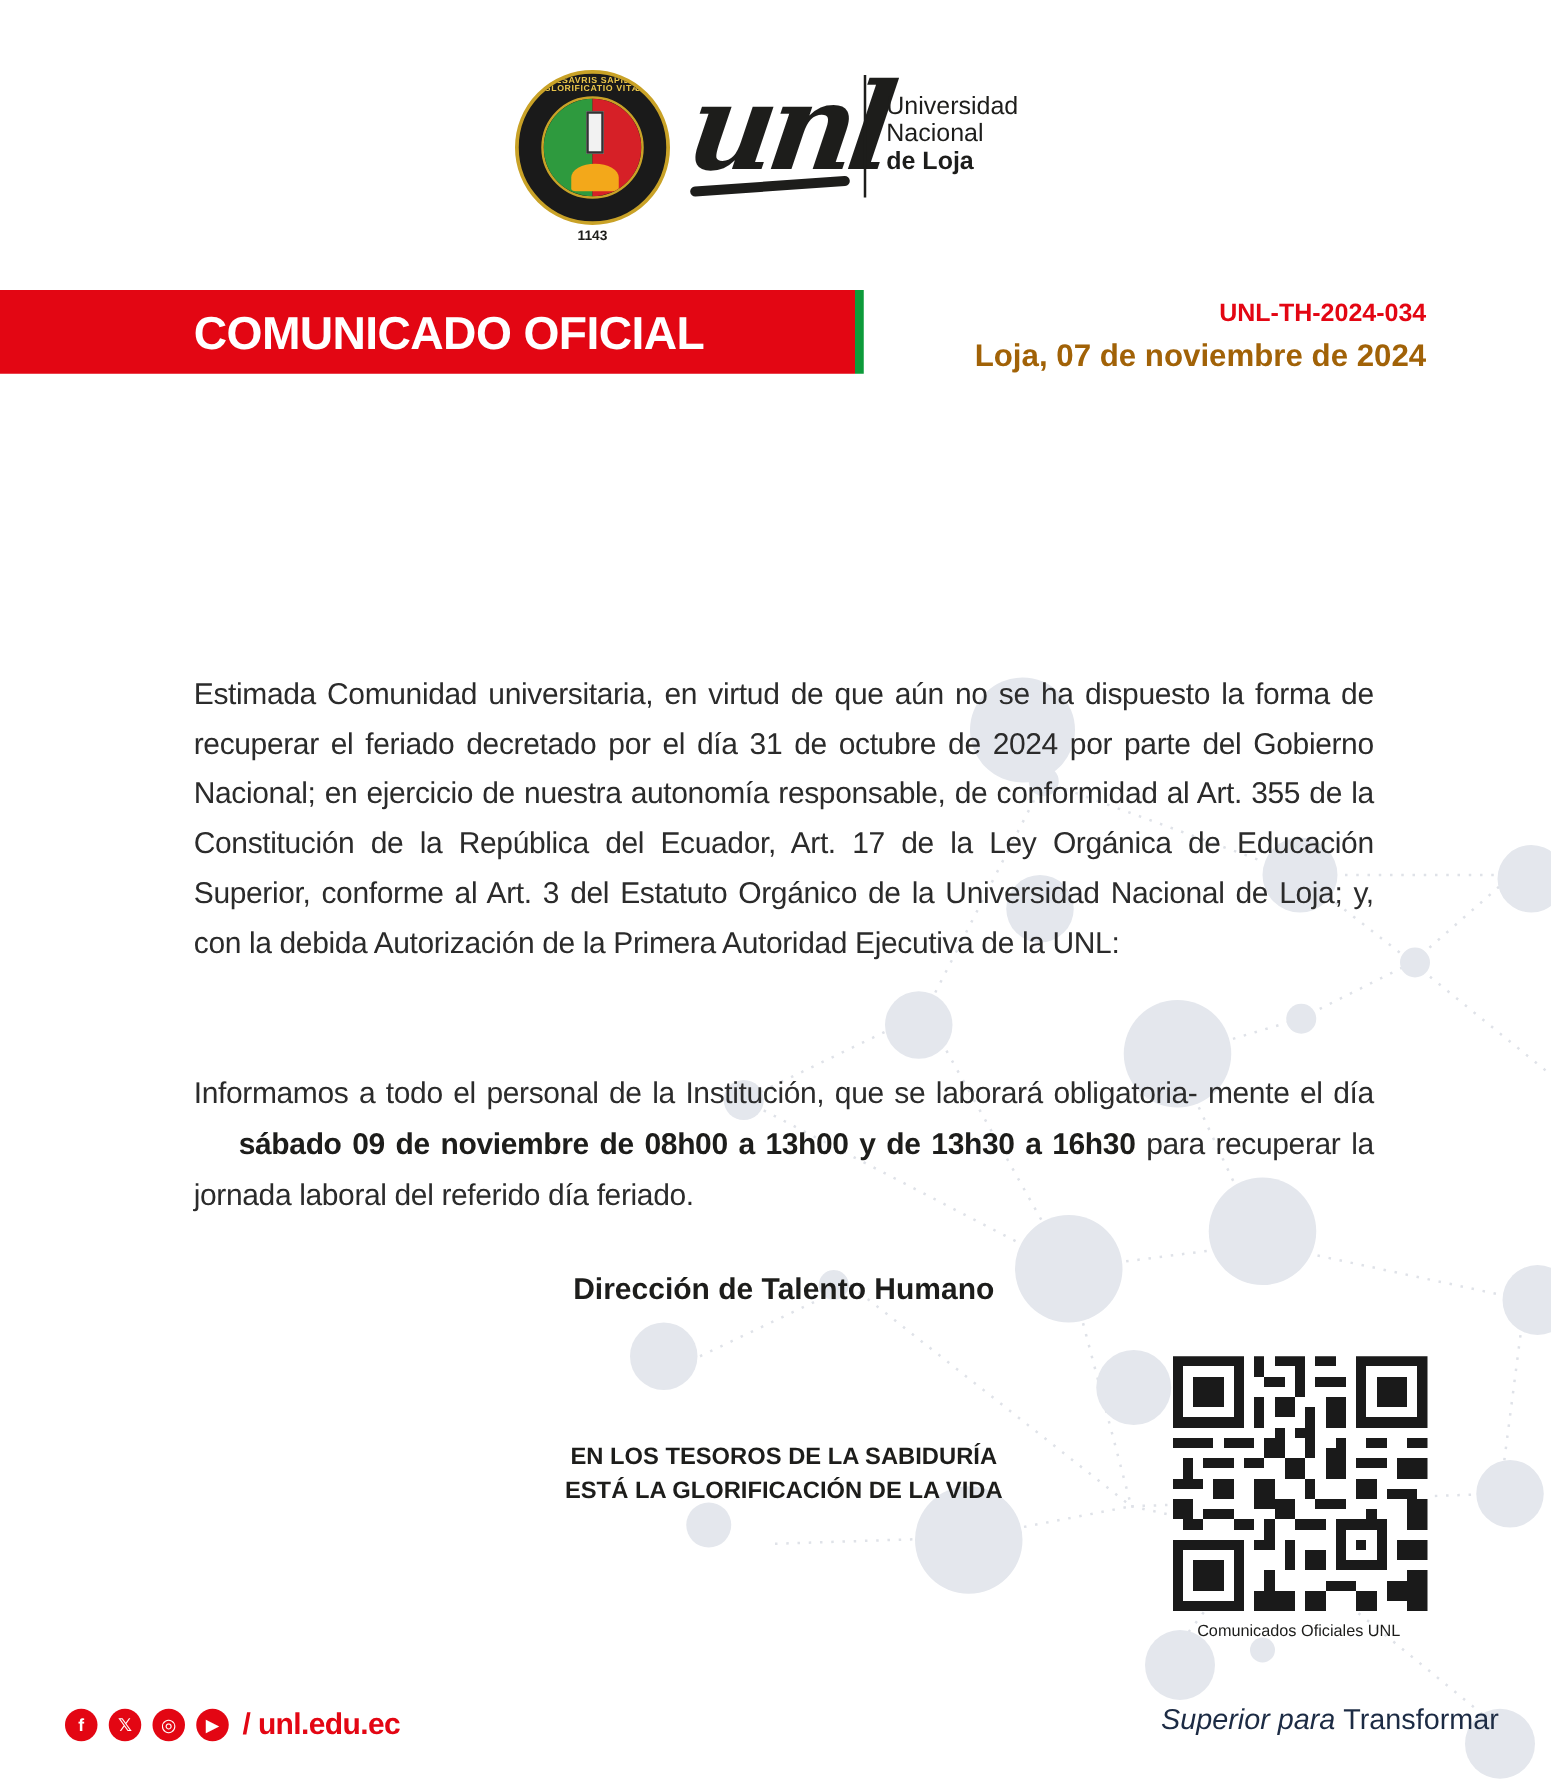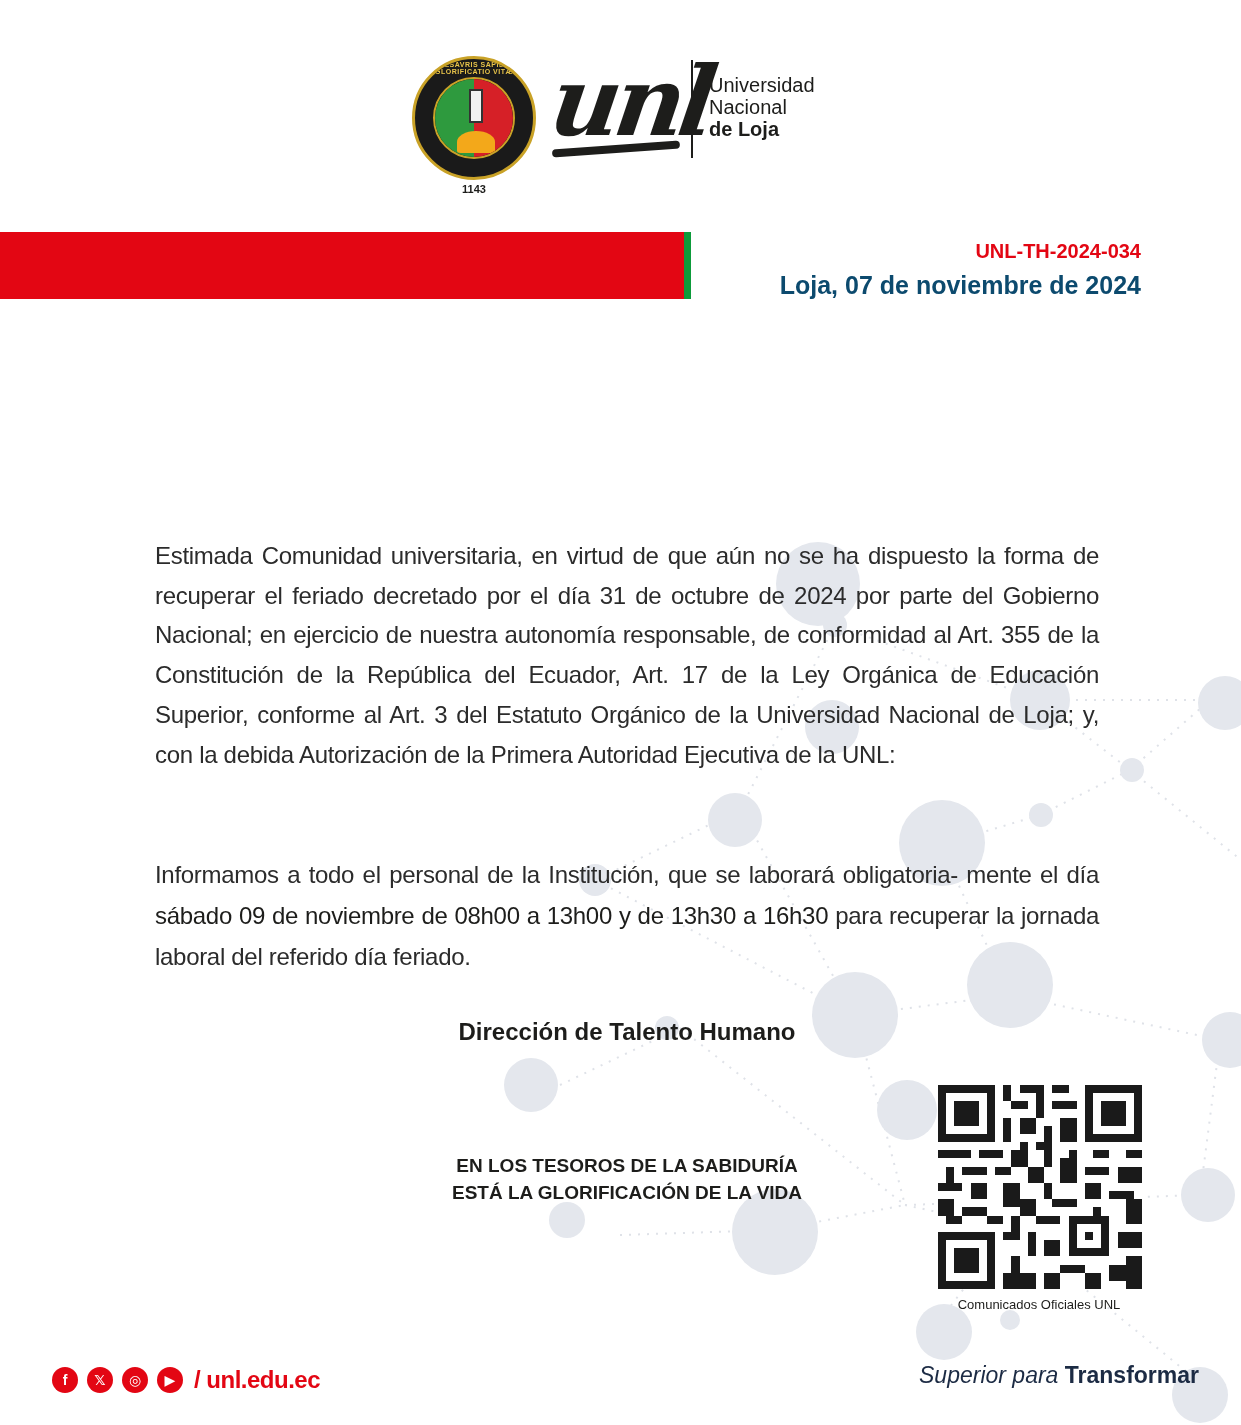--- a/index.html
+++ b/index.html
@@ -29,48 +29,48 @@
   .logo-divider { position: absolute; left: 691px; top: 60px; width: 2px; height: 98px; background: #1d1d1b; }
   .uni-name { position: absolute; left: 709px; top: 74px; font-size: 20px; line-height: 22px; color: #1d1d1b; }
   .uni-name .bold { font-weight: bold; }
 
   
   .official-bar { position: absolute; left: 0; top: 232px; width: 684px; height: 67px; background: #e30613; }
   .official-bar-green { position: absolute; left: 684px; top: 232px; width: 7px; height: 67px; background: #0d9b3a; }
   .official-title { position: absolute; left: 155px; top: 246px; font-size: 37px; font-weight: bold; color: #ffffff; letter-spacing: -0.5px; }
 
   .doc-code { position: absolute; right: 100px; top: 240px; font-size: 20px; font-weight: bold; color: #e30613; text-align: right; }
-  .doc-date { position: absolute; right: 100px; top: 271px; font-size: 25px; font-weight: bold; color: #0c4a6e; text-align: right; }
+  .doc-date { position: absolute; right: 100px; top: 271px; font-size: 25px; font-weight: bold; color: #a16207; text-align: right; }
 
   
   .subject { position: absolute; left: 159px; top: 422px; font-size: 27px; line-height: 37px; font-weight: bold; color: #1d1d1b; letter-spacing: -0.5px; }
 
   
   .body-text { position: absolute; left: 155px; width: 944px; font-size: 24px; line-height: 39.7px; color: #2b2b2b; text-align: justify; letter-spacing: -0.3px; }
   .p1 { top: 536px; }
   .p2 { top: 854px; line-height: 41px; }
-  .p2 b { font-weight: normal; color: #1d1d1b; }
+  .p2 b { font-weight: bold; color: #1d1d1b; margin-left: 36px; }
 
   .signature { position: absolute; left: 0; width: 1254px; top: 1018px; text-align: center; font-size: 24px; font-weight: bold; color: #1d1d1b; }
 
   .motto { position: absolute; left: 0; width: 1254px; top: 1152px; text-align: center; font-size: 19px; line-height: 27px; font-weight: bold; color: #1d1d1b; }
 
   
   .qr { position: absolute; left: 938px; top: 1085px; width: 204px; height: 204px; }
   .qr-caption { position: absolute; left: 900px; width: 278px; top: 1297px; text-align: center; font-size: 13px; color: #1d1d1b; }
 
   
   .social { position: absolute; left: 52px; top: 1366px; display: flex; align-items: center; gap: 9px; }
   .social-icon { width: 26px; height: 26px; border-radius: 50%; background: #e30613; color: #fff; display: flex; align-items: center; justify-content: center;
                  font-size: 14px; font-weight: bold; }
   .site { font-size: 24px; font-weight: bold; color: #e30613; margin-left: 2px; letter-spacing: -0.5px; }
 
   .tagline { position: absolute; right: 42px; top: 1362px; font-size: 23px; color: #1c2b44; }
   .tagline i { font-style: italic; }
-  .tagline b { font-weight: bold; }
+  .tagline b { font-weight: normal; }
 </style>
 </head>
 <body>
 
 <div class="bg-layer">
   <svg viewBox="0 0 1241 1425" xmlns="http://www.w3.org/2000/svg">
     <g stroke="#dfe2e8" stroke-width="2" stroke-dasharray="2 7" fill="none">
       <line x1="780" y1="590" x2="835" y2="625"></line>
       <line x1="835" y1="625" x2="1040" y2="700"></line>
       <line x1="1040" y1="700" x2="1210" y2="700"></line>
@@ -141,20 +141,21 @@
   <div class="unl-swoosh"></div>
   <div class="logo-divider"></div>
   <div class="uni-name">
     <div>Universidad</div>
     <div>Nacional</div>
     <div class="bold">de Loja</div>
   </div>
 
   <div class="official-bar"></div>
   <div class="official-bar-green"></div>
+  <div class="official-title">COMUNICADO OFICIAL</div>
 
   <div class="doc-code">UNL-TH-2024-034</div>
   <div class="doc-date">Loja, 07 de noviembre de 2024</div>
 
 
   <p class="body-text p1">Estimada Comunidad universitaria, en virtud de que aún no se ha dispuesto la forma de recuperar el feriado decretado por el día 31 de octubre de 2024 por parte del Gobierno Nacional; en ejercicio de nuestra autonomía responsable, de conformidad al Art. 355 de la Constitución de la República del Ecuador, Art. 17 de la Ley Orgánica de Educación Superior, conforme al Art. 3 del Estatuto Orgánico de la Universidad Nacional de Loja; y, con la debida Autorización de la Primera Autoridad Ejecutiva de la UNL:</p>
   <p class="body-text p2"><span>Informamos a todo el personal de la Institución, que se laborará obligatoria- mente el día </span><b>sábado 09 de noviembre de 08h00 a 13h00 y de 13h30 a 16h30</b><span> para recuperar la jornada laboral del referido día feriado.</span></p>
 
   <div class="signature">Dirección de Talento Humano</div>
 

